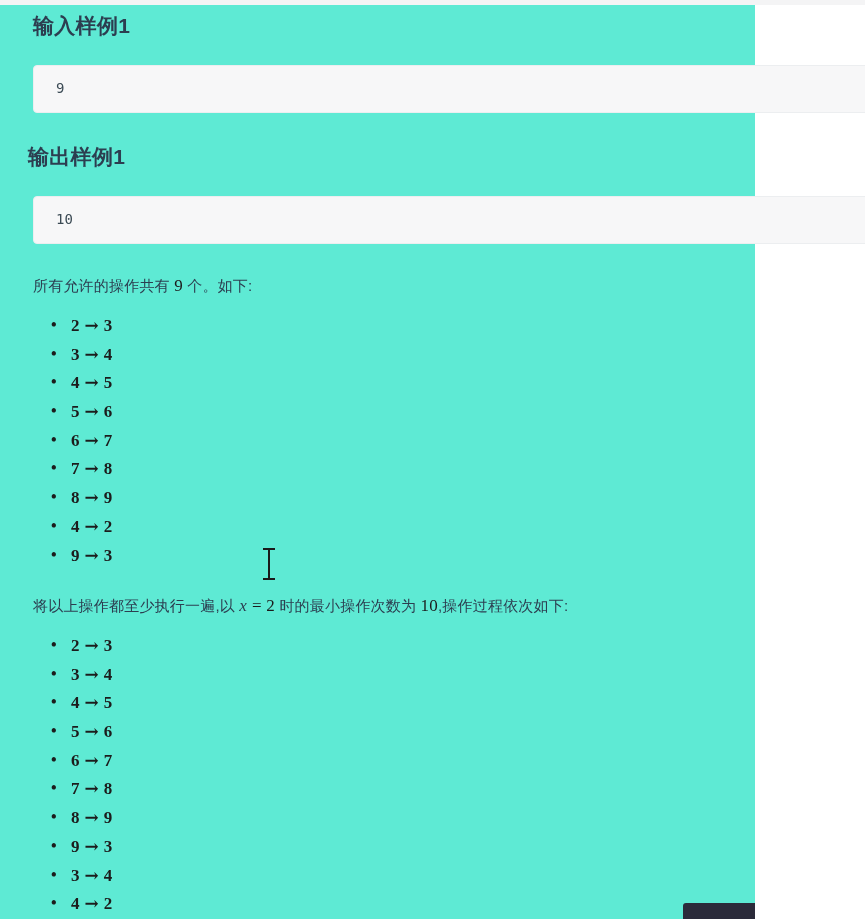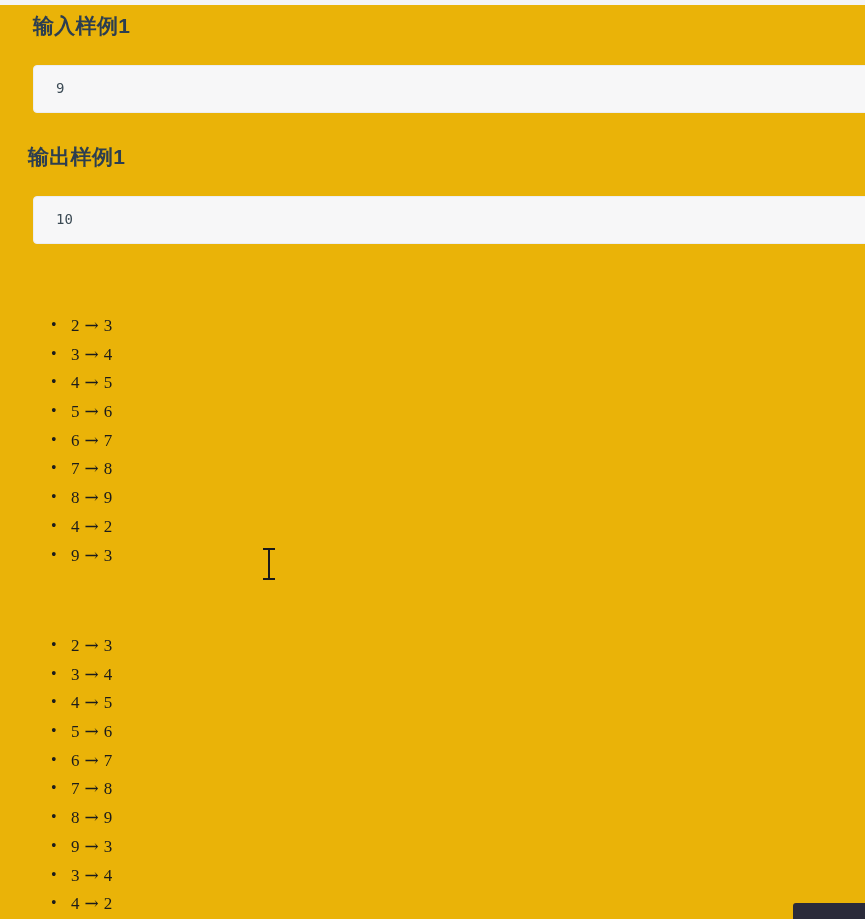--- a/index.html
+++ b/index.html
@@ -12,23 +12,23 @@
     height: 919px;
     font-family: "Liberation Sans", sans-serif;
     color: #2c3e50;
     overflow: hidden;
     position: relative;
   }
   .page {
     position: absolute;
     left: 0;
     top: 0;
-    width: 865px;
+    width: 755px;
     height: 919px;
-    background: #eab308;
+    background: #5eead4;
   }
   h2.section-title {
     font-family: "Liberation Sans", sans-serif;
     font-size: 21px;
     font-weight: bold;
     color: #2c3e50;
     margin: 0;
     letter-spacing: 0.3px;
   }
   .title-1 {
@@ -87,20 +87,21 @@
     padding: 0 0 0 38px;
     list-style: none;
   }
   ul.op-list li {
     position: relative;
     height: 28.7px;
     line-height: 28.7px;
     font-family: "Liberation Serif", serif;
     font-size: 18px;
     color: #1c1c1c;
+    font-weight: bold;
   }
   ul.op-list li::before {
     content: "•";
     position: absolute;
     left: -20px;
     top: 0;
     font-size: 16px;
     color: #1c1c1c;
     line-height: 28.7px;
   }
@@ -167,33 +168,39 @@
   <div class="top-fade"></div>
 
   <h2 class="section-title title-1">输入样例1</h2>
 
   <div class="code-block code-1">9</div>
 
   <h2 class="section-title title-2">输出样例1</h2>
 
   <div class="code-block code-2">10</div>
 
+  <div class="para para-1">
+    <span>所有允许的操作共有 </span><span class="math">9</span><span> 个。如下:</span>
+  </div>
 
   <ul class="op-list list-1">
     <li><span class="math">2</span><span class="arrow math">→</span><span class="math">3</span></li>
     <li><span class="math">3</span><span class="arrow math">→</span><span class="math">4</span></li>
     <li><span class="math">4</span><span class="arrow math">→</span><span class="math">5</span></li>
     <li><span class="math">5</span><span class="arrow math">→</span><span class="math">6</span></li>
     <li><span class="math">6</span><span class="arrow math">→</span><span class="math">7</span></li>
     <li><span class="math">7</span><span class="arrow math">→</span><span class="math">8</span></li>
     <li><span class="math">8</span><span class="arrow math">→</span><span class="math">9</span></li>
     <li><span class="math">4</span><span class="arrow math">→</span><span class="math">2</span></li>
     <li><span class="math">9</span><span class="arrow math">→</span><span class="math">3</span></li>
   </ul>
 
+  <div class="para para-2">
+    <span>将以上操作都至少执行一遍,以 </span><span class="math-i">x</span><span class="math" style="padding-left:5px;">= 2</span><span> 时的最小操作次数为 </span><span class="math">10</span><span>,操作过程依次如下:</span>
+  </div>
 
   <ul class="op-list list-2">
     <li><span class="math">2</span><span class="arrow math">→</span><span class="math">3</span></li>
     <li><span class="math">3</span><span class="arrow math">→</span><span class="math">4</span></li>
     <li><span class="math">4</span><span class="arrow math">→</span><span class="math">5</span></li>
     <li><span class="math">5</span><span class="arrow math">→</span><span class="math">6</span></li>
     <li><span class="math">6</span><span class="arrow math">→</span><span class="math">7</span></li>
     <li><span class="math">7</span><span class="arrow math">→</span><span class="math">8</span></li>
     <li><span class="math">8</span><span class="arrow math">→</span><span class="math">9</span></li>
     <li><span class="math">9</span><span class="arrow math">→</span><span class="math">3</span></li>

